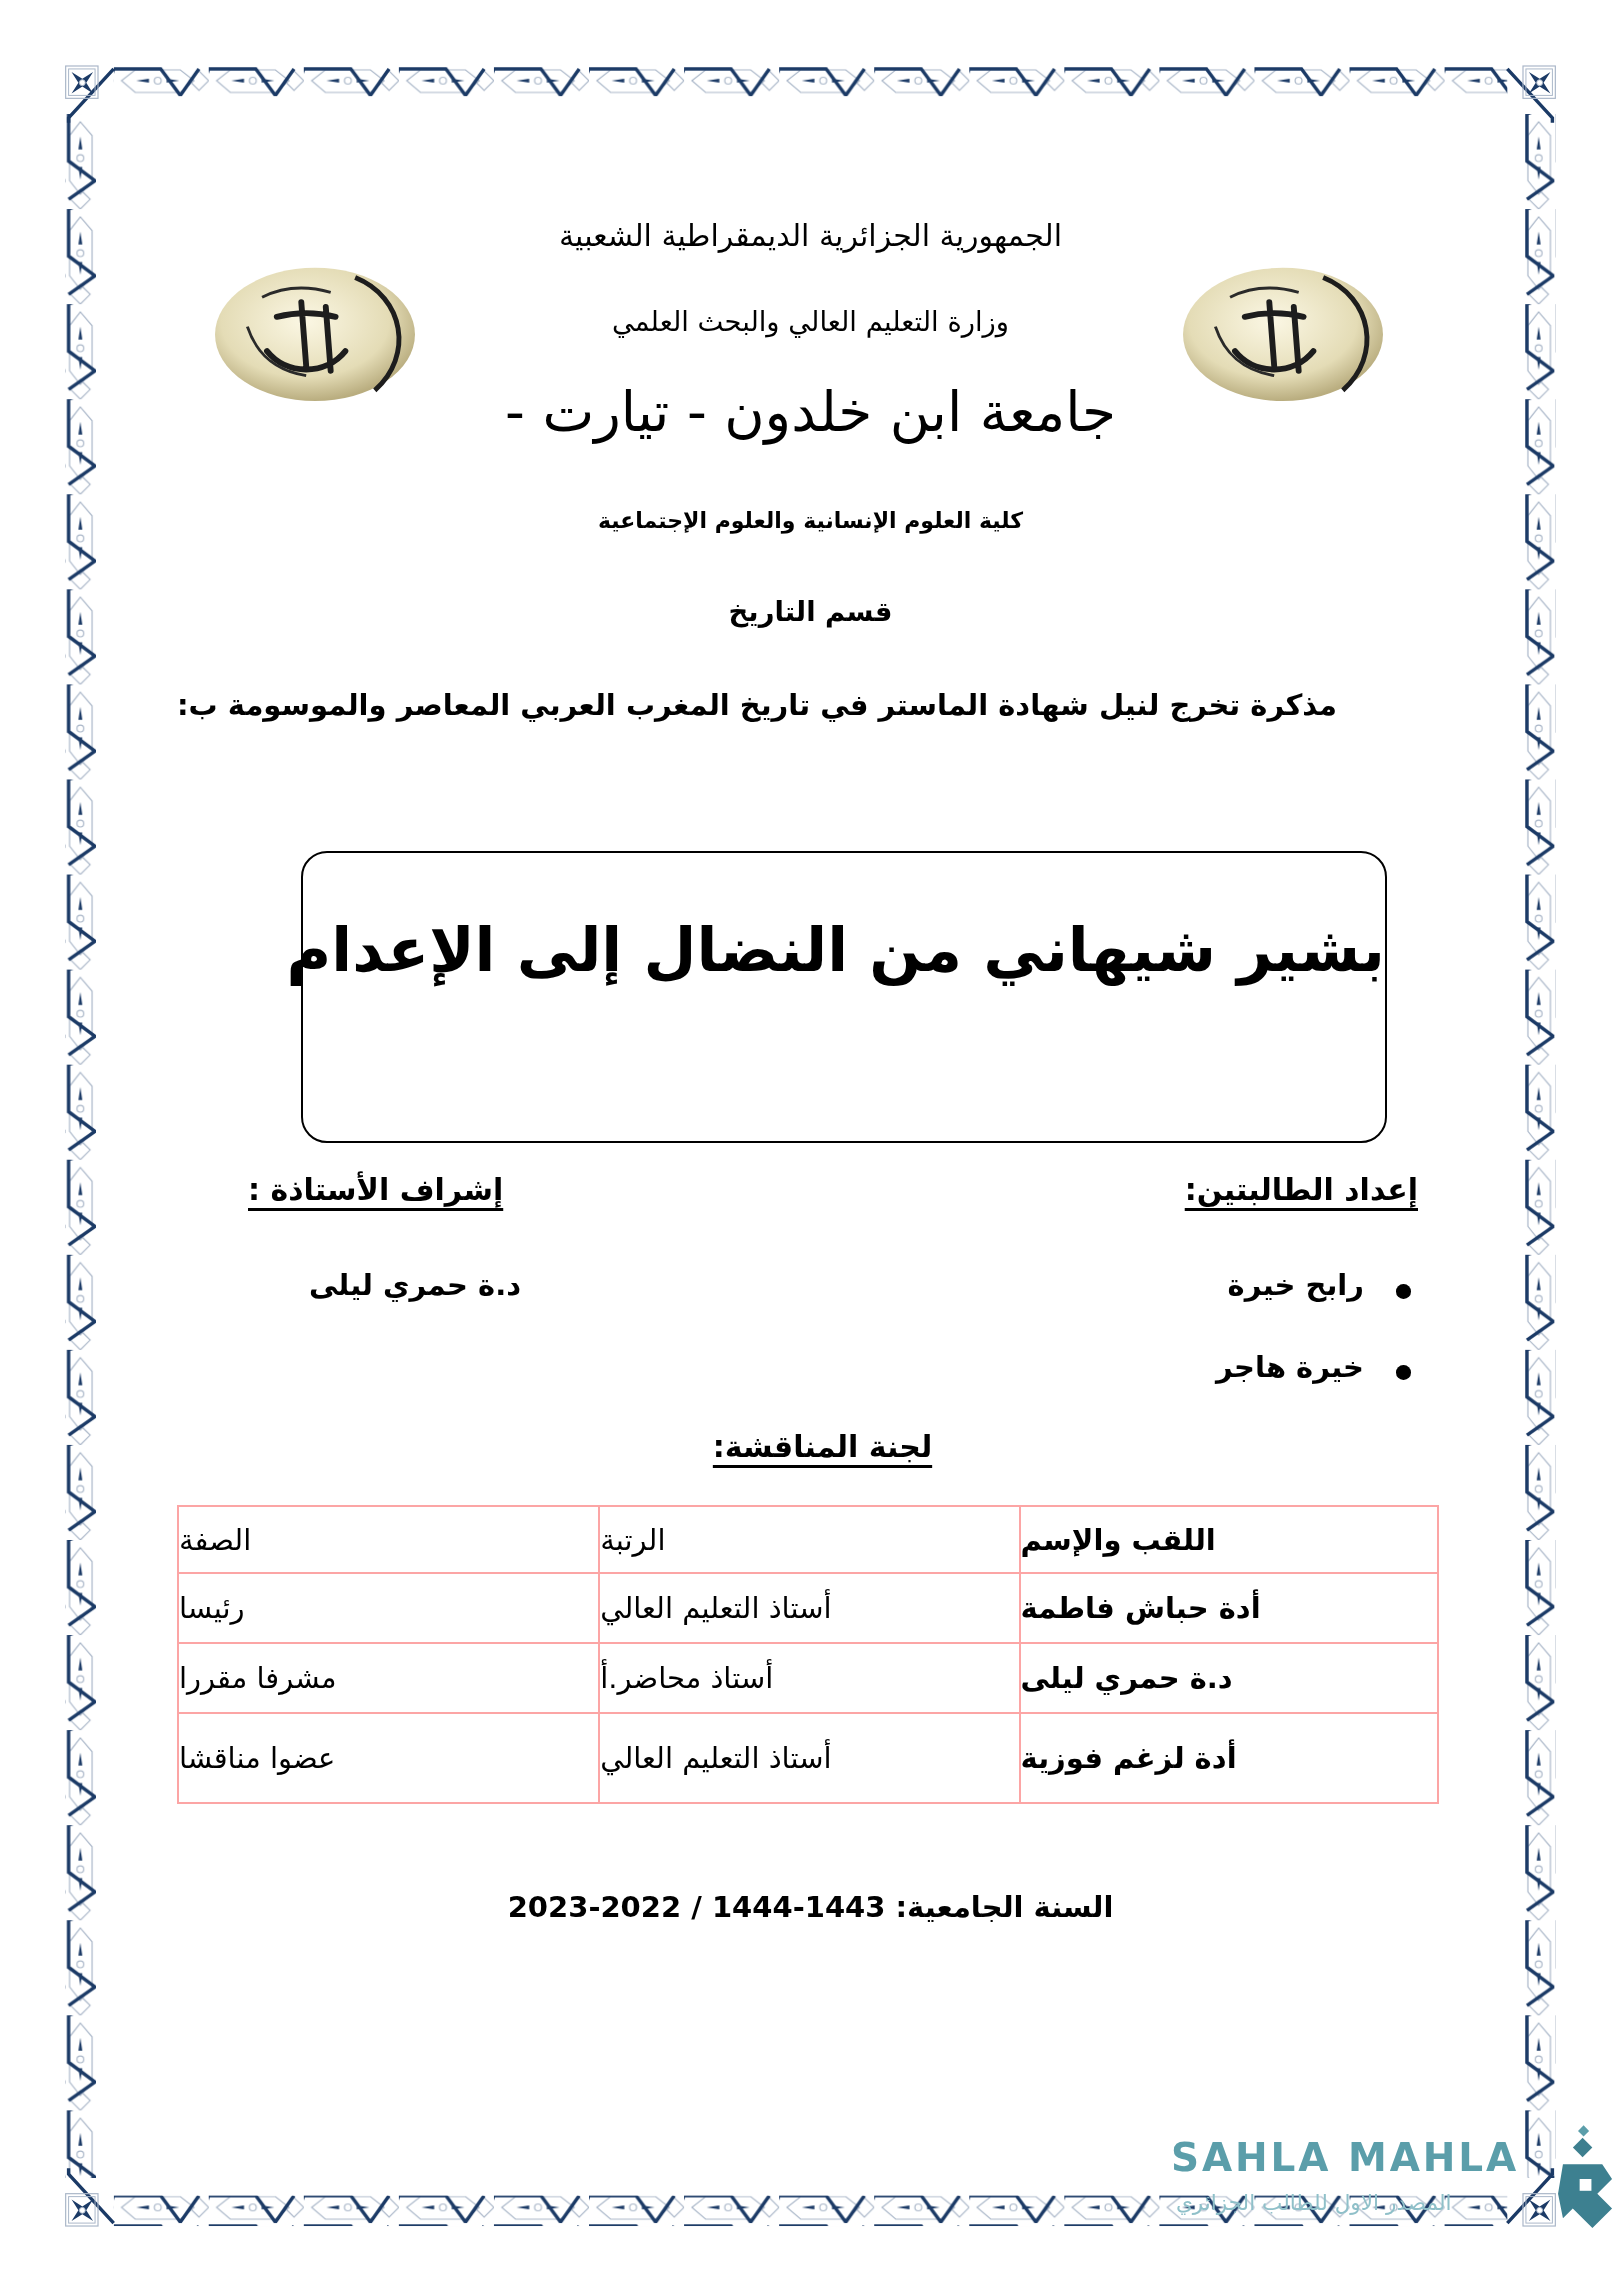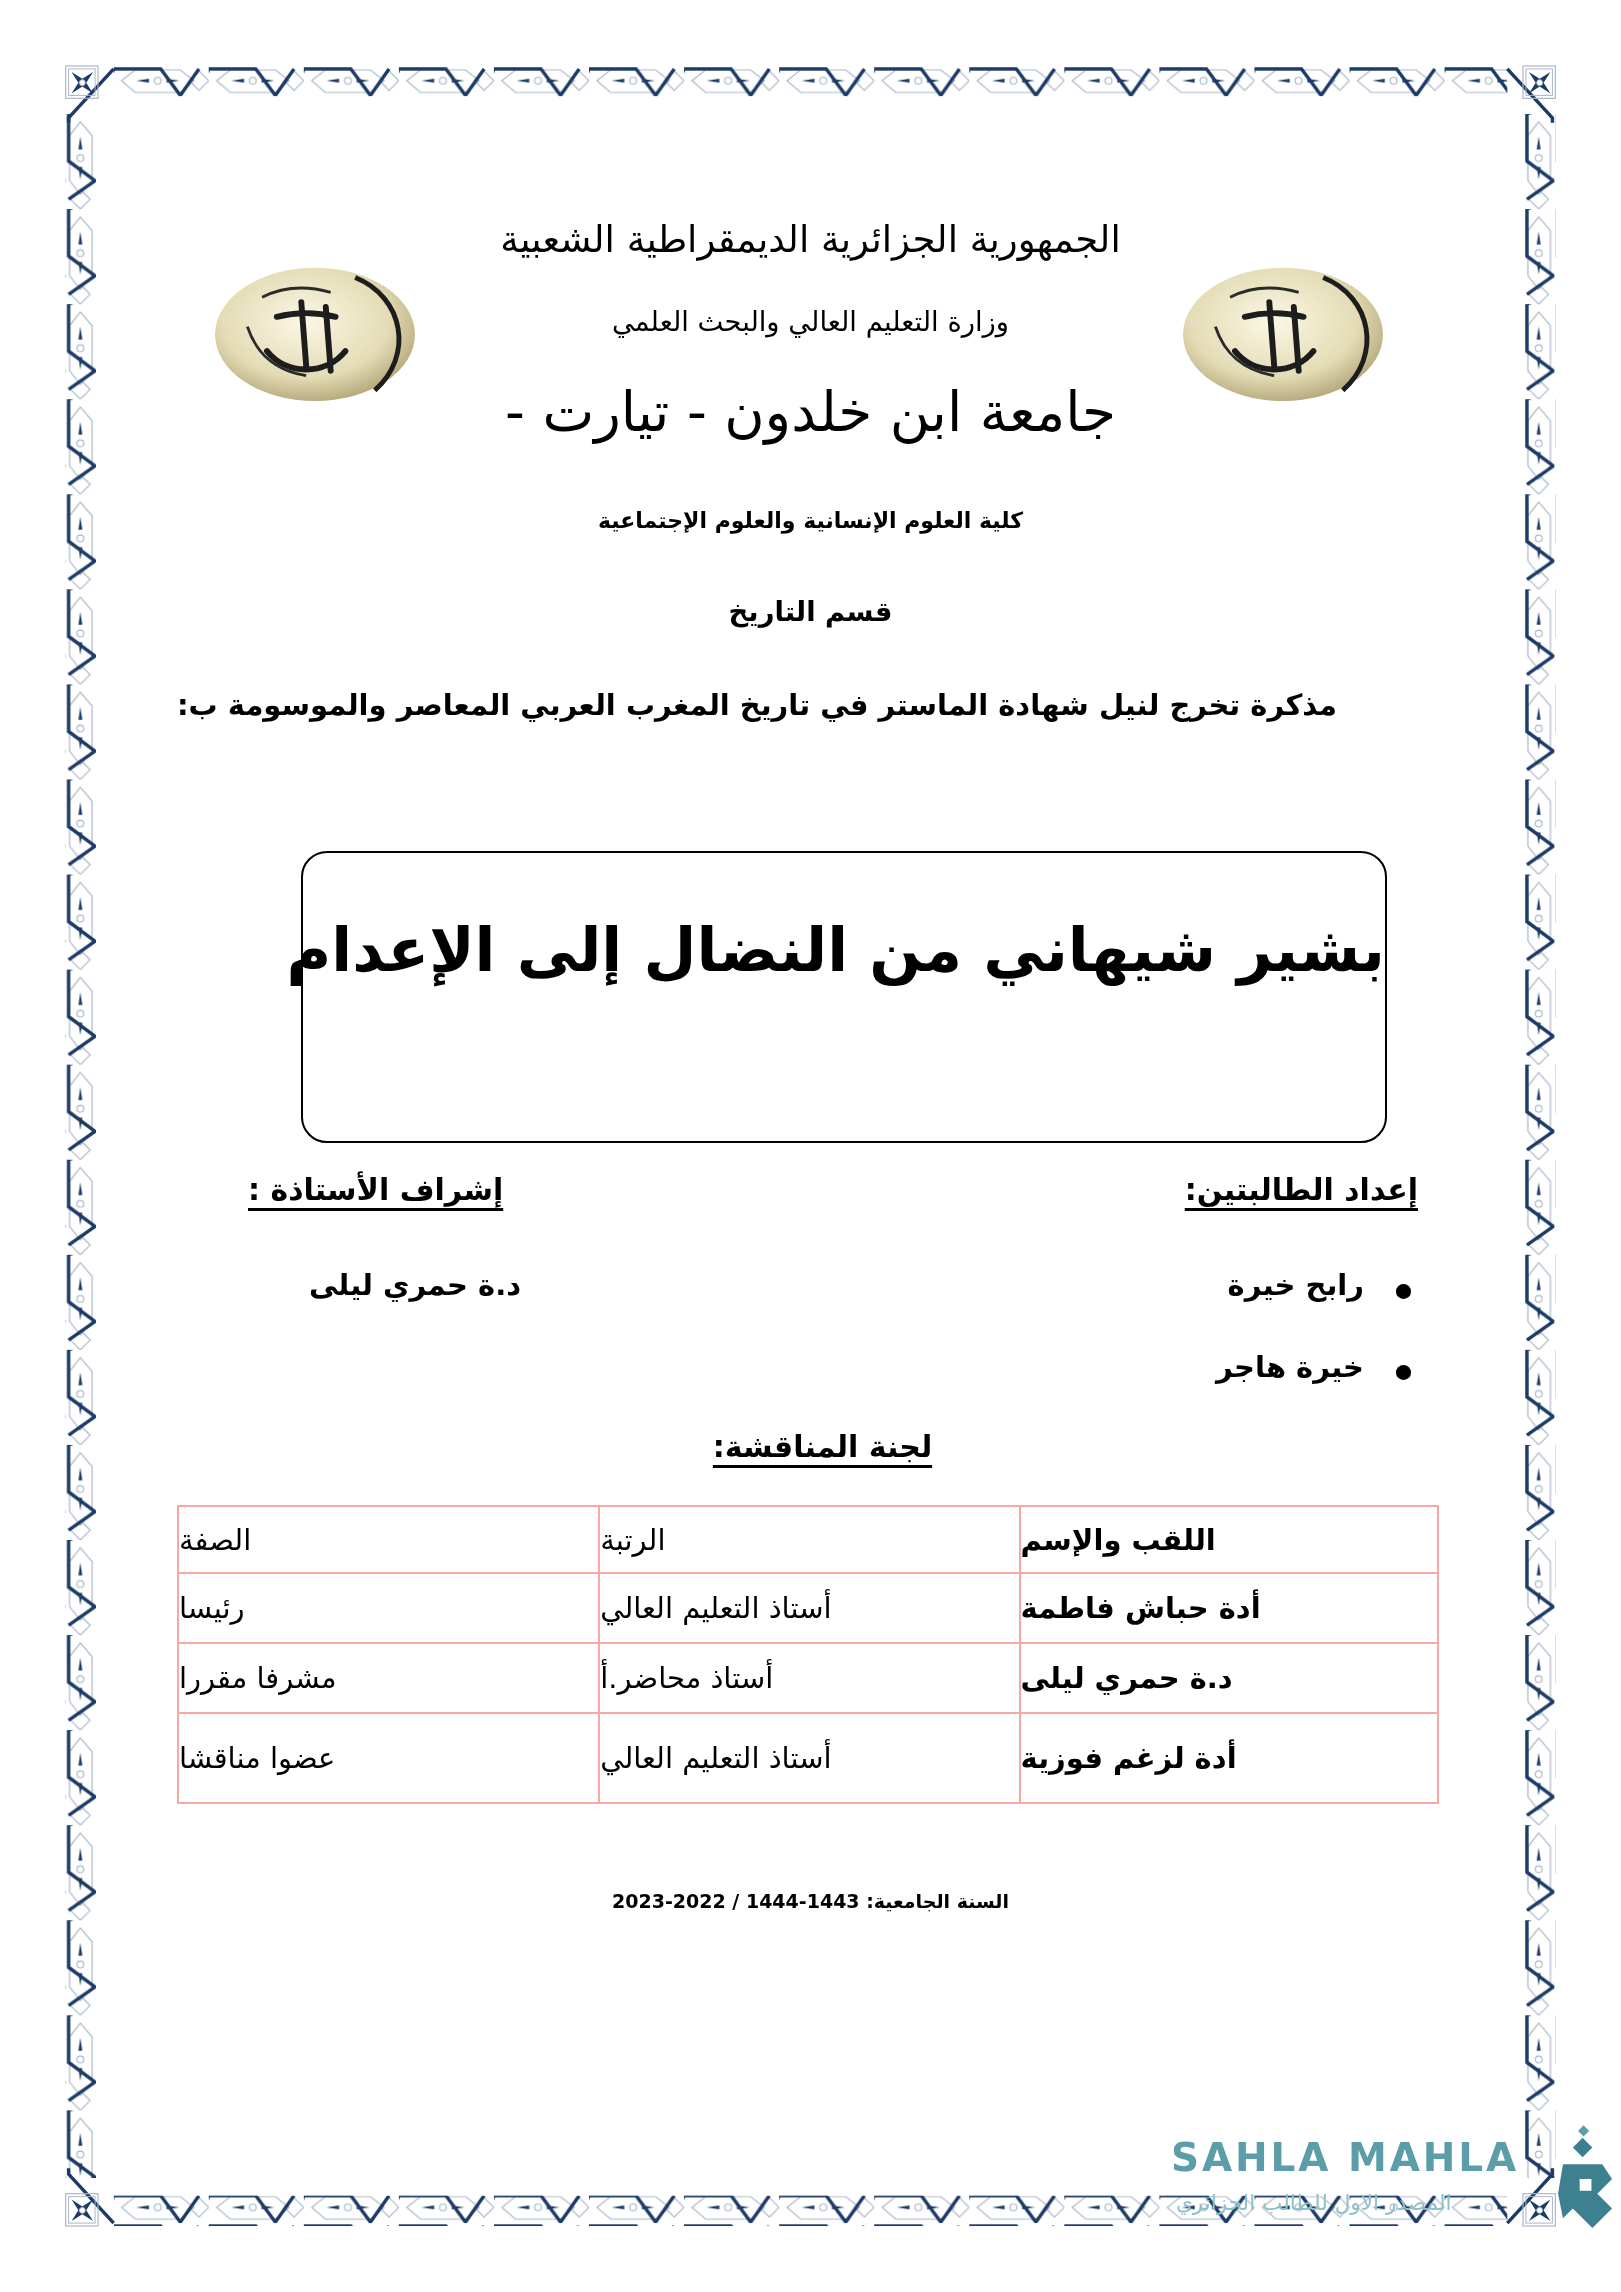--- a/index.html
+++ b/index.html
@@ -1,20 +1,20 @@
 <!DOCTYPE html>
 <html><head>
 <meta charset="utf-8">
 <style>
   html, body { margin: 0; padding: 0; background: #ffffff; }
   body { width: 1621px; height: 2293px; position: relative; overflow: hidden;
          font-family: "DejaVu Sans", sans-serif; color: #000; }
   .frame { position: absolute; left: 0; top: 0; width: 1621px; height: 2293px; pointer-events: none; }
   .center-text { position: absolute; left: 0; width: 1621px; text-align: center; direction: rtl; white-space: nowrap; }
-  .t-rep { top: 218px; font-size: 37px; }
+  .t-rep { top: 218px; font-size: 30px; }
   .t-min { top: 306px; font-size: 27.4px; }
   .t-uni { top: 380px; font-size: 55px; font-family: "DejaVu Sans", sans-serif; }
   .t-fac { top: 508px; font-size: 22px; font-weight: bold; }
   .t-dep { top: 596px; font-size: 27.4px; font-weight: bold; }
   .t-memo { top: 688px; right: 284px; left: auto; width: auto; font-size: 29px; font-weight: bold; text-align: right; }
   .title-box { position: absolute; left: 257px; top: 851px; width: 1086px; height: 292px;
                border: 2px solid #000; border-radius: 26px; box-sizing: border-box; margin-left: 44px; }
   .title-main { position: absolute; left: 0; right: 0; top: 61px; text-align: center; direction: rtl;
                 font-size: 61px; font-weight: bold; white-space: nowrap; }
   .title-years { position: absolute; left: 0; right: 0; top: 206px; text-align: center; font-size: 39px;
@@ -26,21 +26,21 @@
   table.jury { position: absolute; left: 177px; top: 1505px; width: 1262px; border-collapse: collapse; direction: rtl;
                font-size: 29px; }
   table.jury td, table.jury th { border: 2px solid #fca5a5; text-align: left; padding: 0; }
   table.jury th { height: 65px; font-weight: normal; }
   table.jury td { height: 68px; }
   table.jury tr.last td { height: 88px; border-radius: 16px; }
   table.jury .col-name { width: 419px; font-weight: bold; }
   table.jury .col-rank { width: 421px; }
   table.jury .col-role { width: 422px; }
   .year-line { position: absolute; top: 1890px; left: 0; width: 1621px; text-align: center; direction: rtl;
-               font-size: 19px; font-weight: bold; white-space: nowrap; }
+               font-size: 29px; font-weight: bold; white-space: nowrap; }
   .logo { position: absolute; width: 214px; height: 147px; }
   .watermark { position: absolute; left: 1171px; top: 2135px; width: 450px; height: 118px; }
   .wm-text { position: absolute; left: 0; top: 0; font-family: "DejaVu Sans", sans-serif; font-size: 39px;
              letter-spacing: 2.9px; color: #5b9eaa; font-weight: bold; white-space: nowrap; }
   .wm-sub { position: absolute; left: 4.9px; top: 55px; font-size: 21.6px; color: #8fc0c9; direction: rtl; white-space: nowrap; }
 </style>
 </head>
 <body>
 
 <svg class="frame" viewBox="0 0 1654 2339" xmlns="http://www.w3.org/2000/svg">

